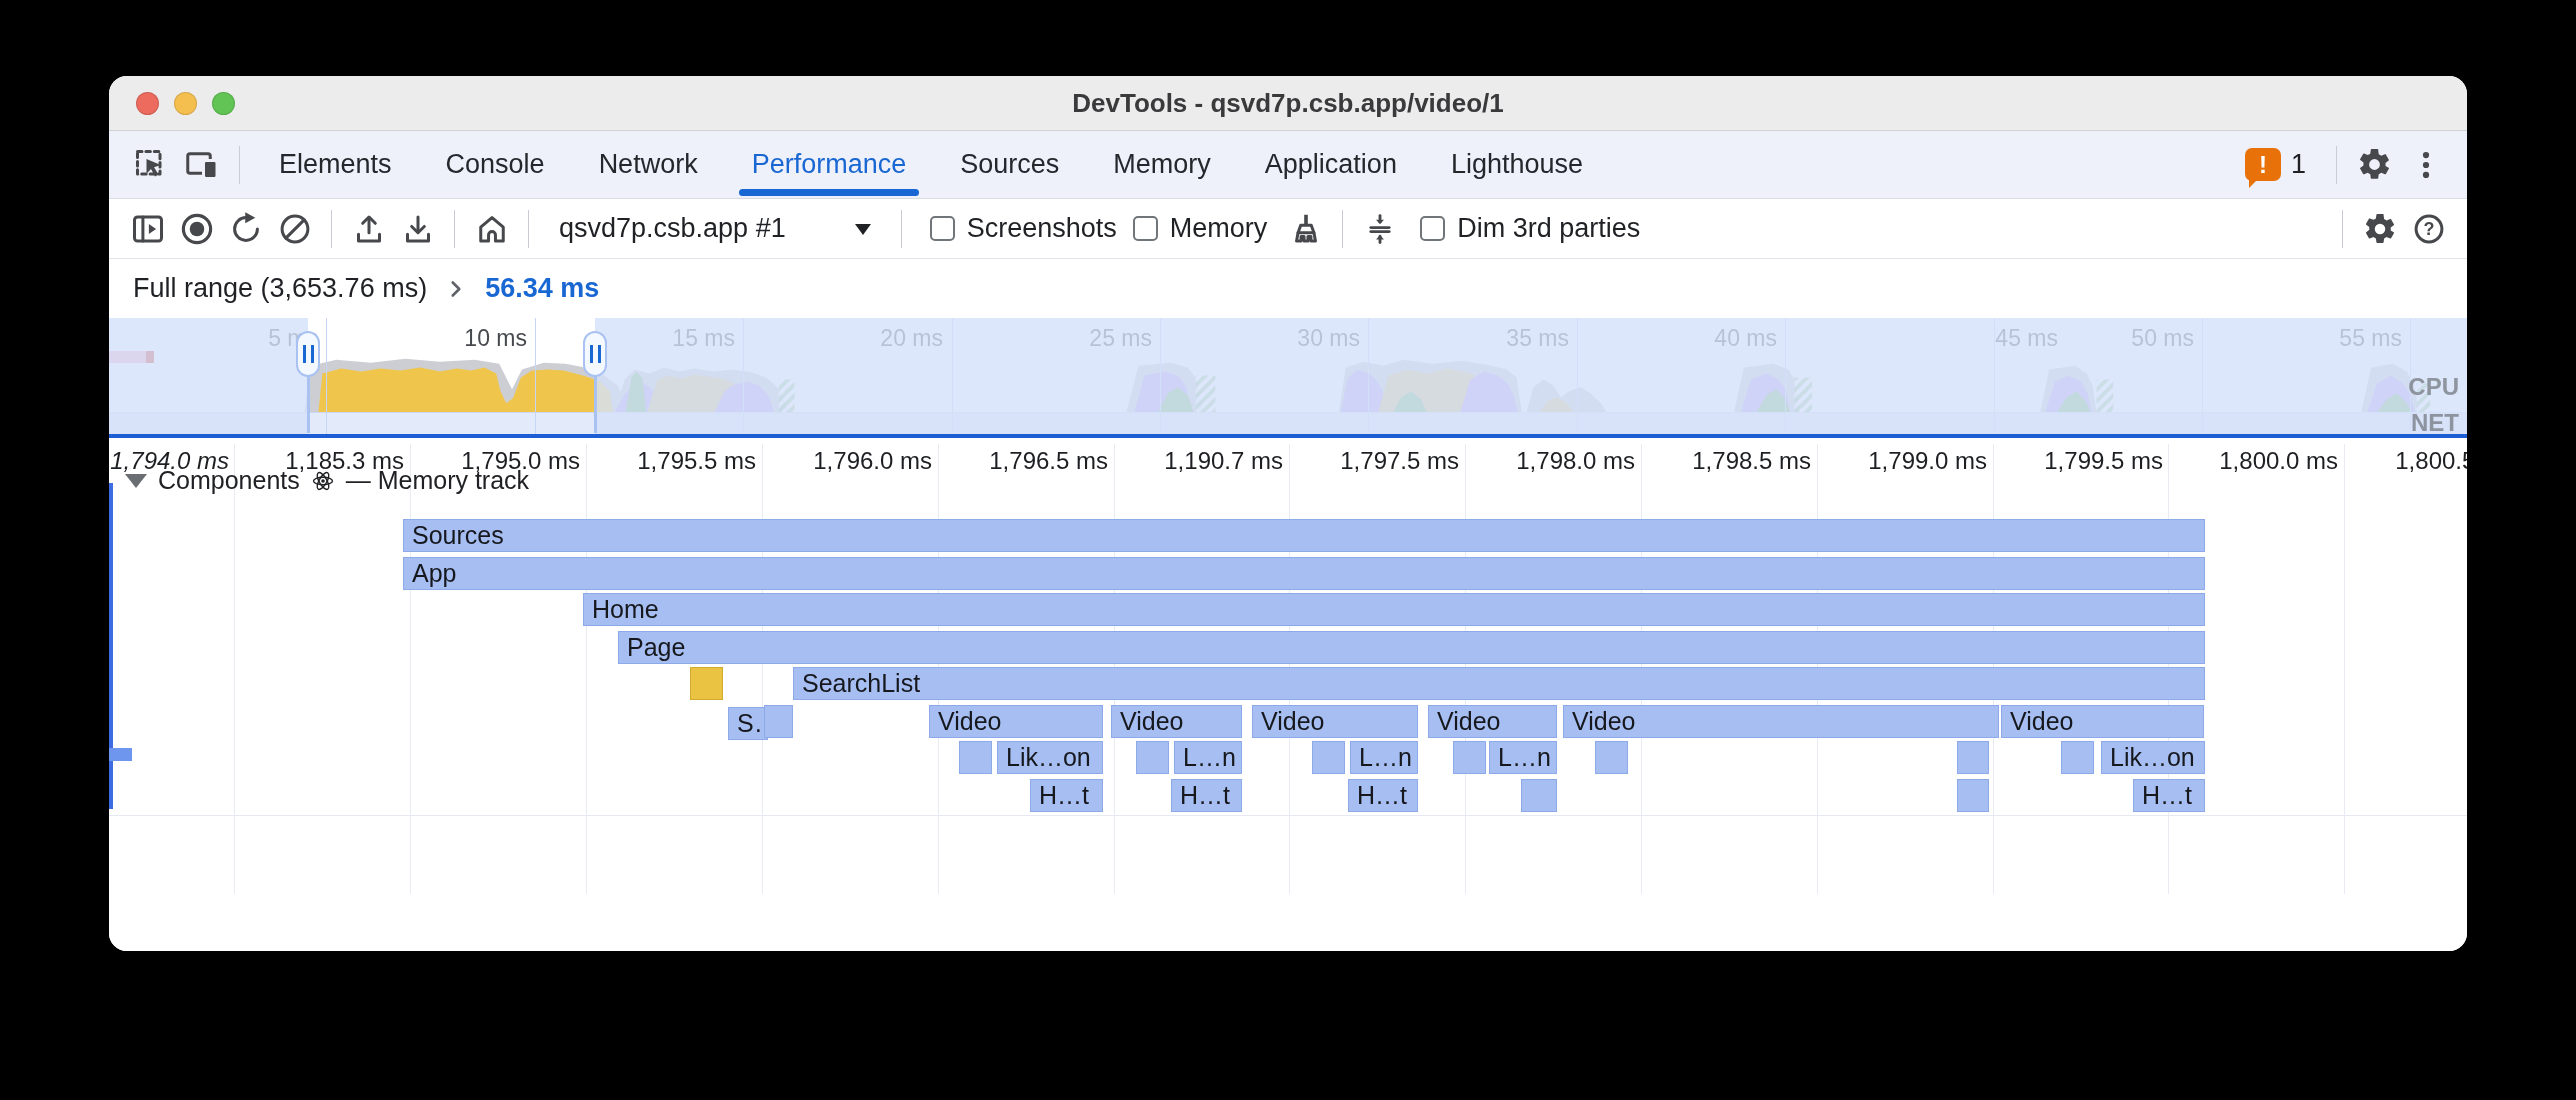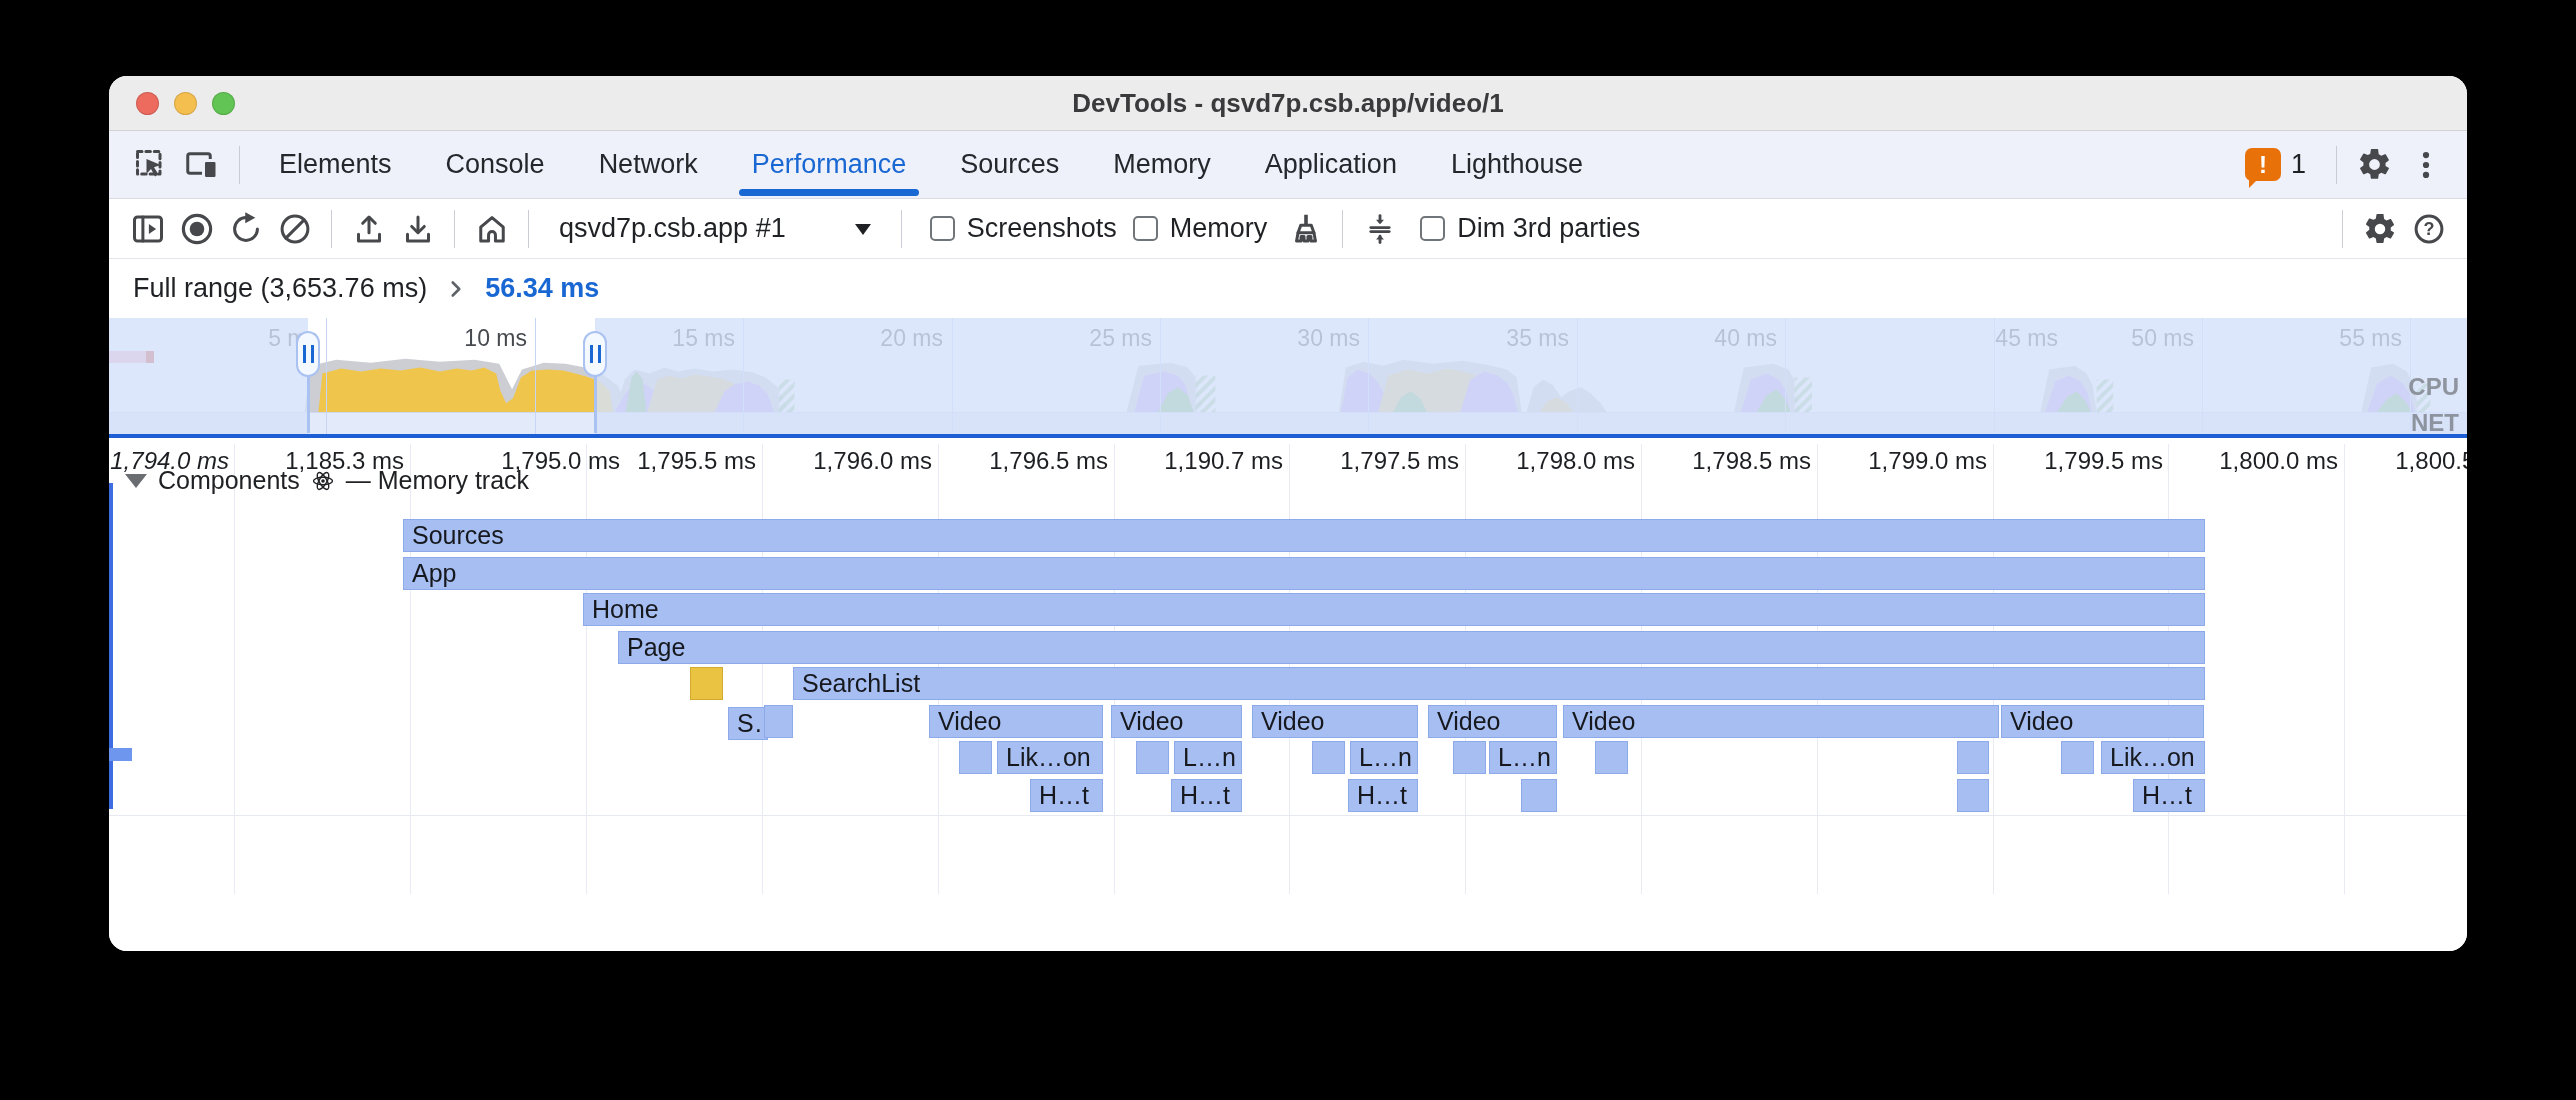--- a/index.html
+++ b/index.html
@@ -347,21 +347,21 @@
       </svg>
       <span>— Memory track</span>
     </div>
     <div class="left-rail"></div>
     <div class="left-nub"></div>
   <div class="grid-v" style="left: 125px;"></div>
       <div class="ruler-label" style="left: -48px; width: 168px; font-style: italic;">1,794.0 ms</div>
       <div class="grid-v" style="left: 301px;"></div>
       <div class="ruler-label" style="left: 127px; width: 168px;">1,185.3 ms</div>
       <div class="grid-v" style="left: 477px;"></div>
-      <div class="ruler-label" style="left: 303px; width: 168px; padding-left: 40px;">1,795.0 ms</div>
+      <div class="ruler-label" style="left: 303px; width: 168px;">1,795.0 ms</div>
       <div class="grid-v" style="left: 653px;"></div>
       <div class="ruler-label" style="left: 479px; width: 168px;">1,795.5 ms</div>
       <div class="grid-v" style="left: 829px;"></div>
       <div class="ruler-label" style="left: 655px; width: 168px;">1,796.0 ms</div>
       <div class="grid-v" style="left: 1005px;"></div>
       <div class="ruler-label" style="left: 831px; width: 168px;">1,796.5 ms</div>
       <div class="grid-v" style="left: 1180px;"></div>
       <div class="ruler-label" style="left: 1006px; width: 168px;">1,190.7 ms</div>
       <div class="grid-v" style="left: 1356px;"></div>
       <div class="ruler-label" style="left: 1182px; width: 168px;">1,797.5 ms</div>

